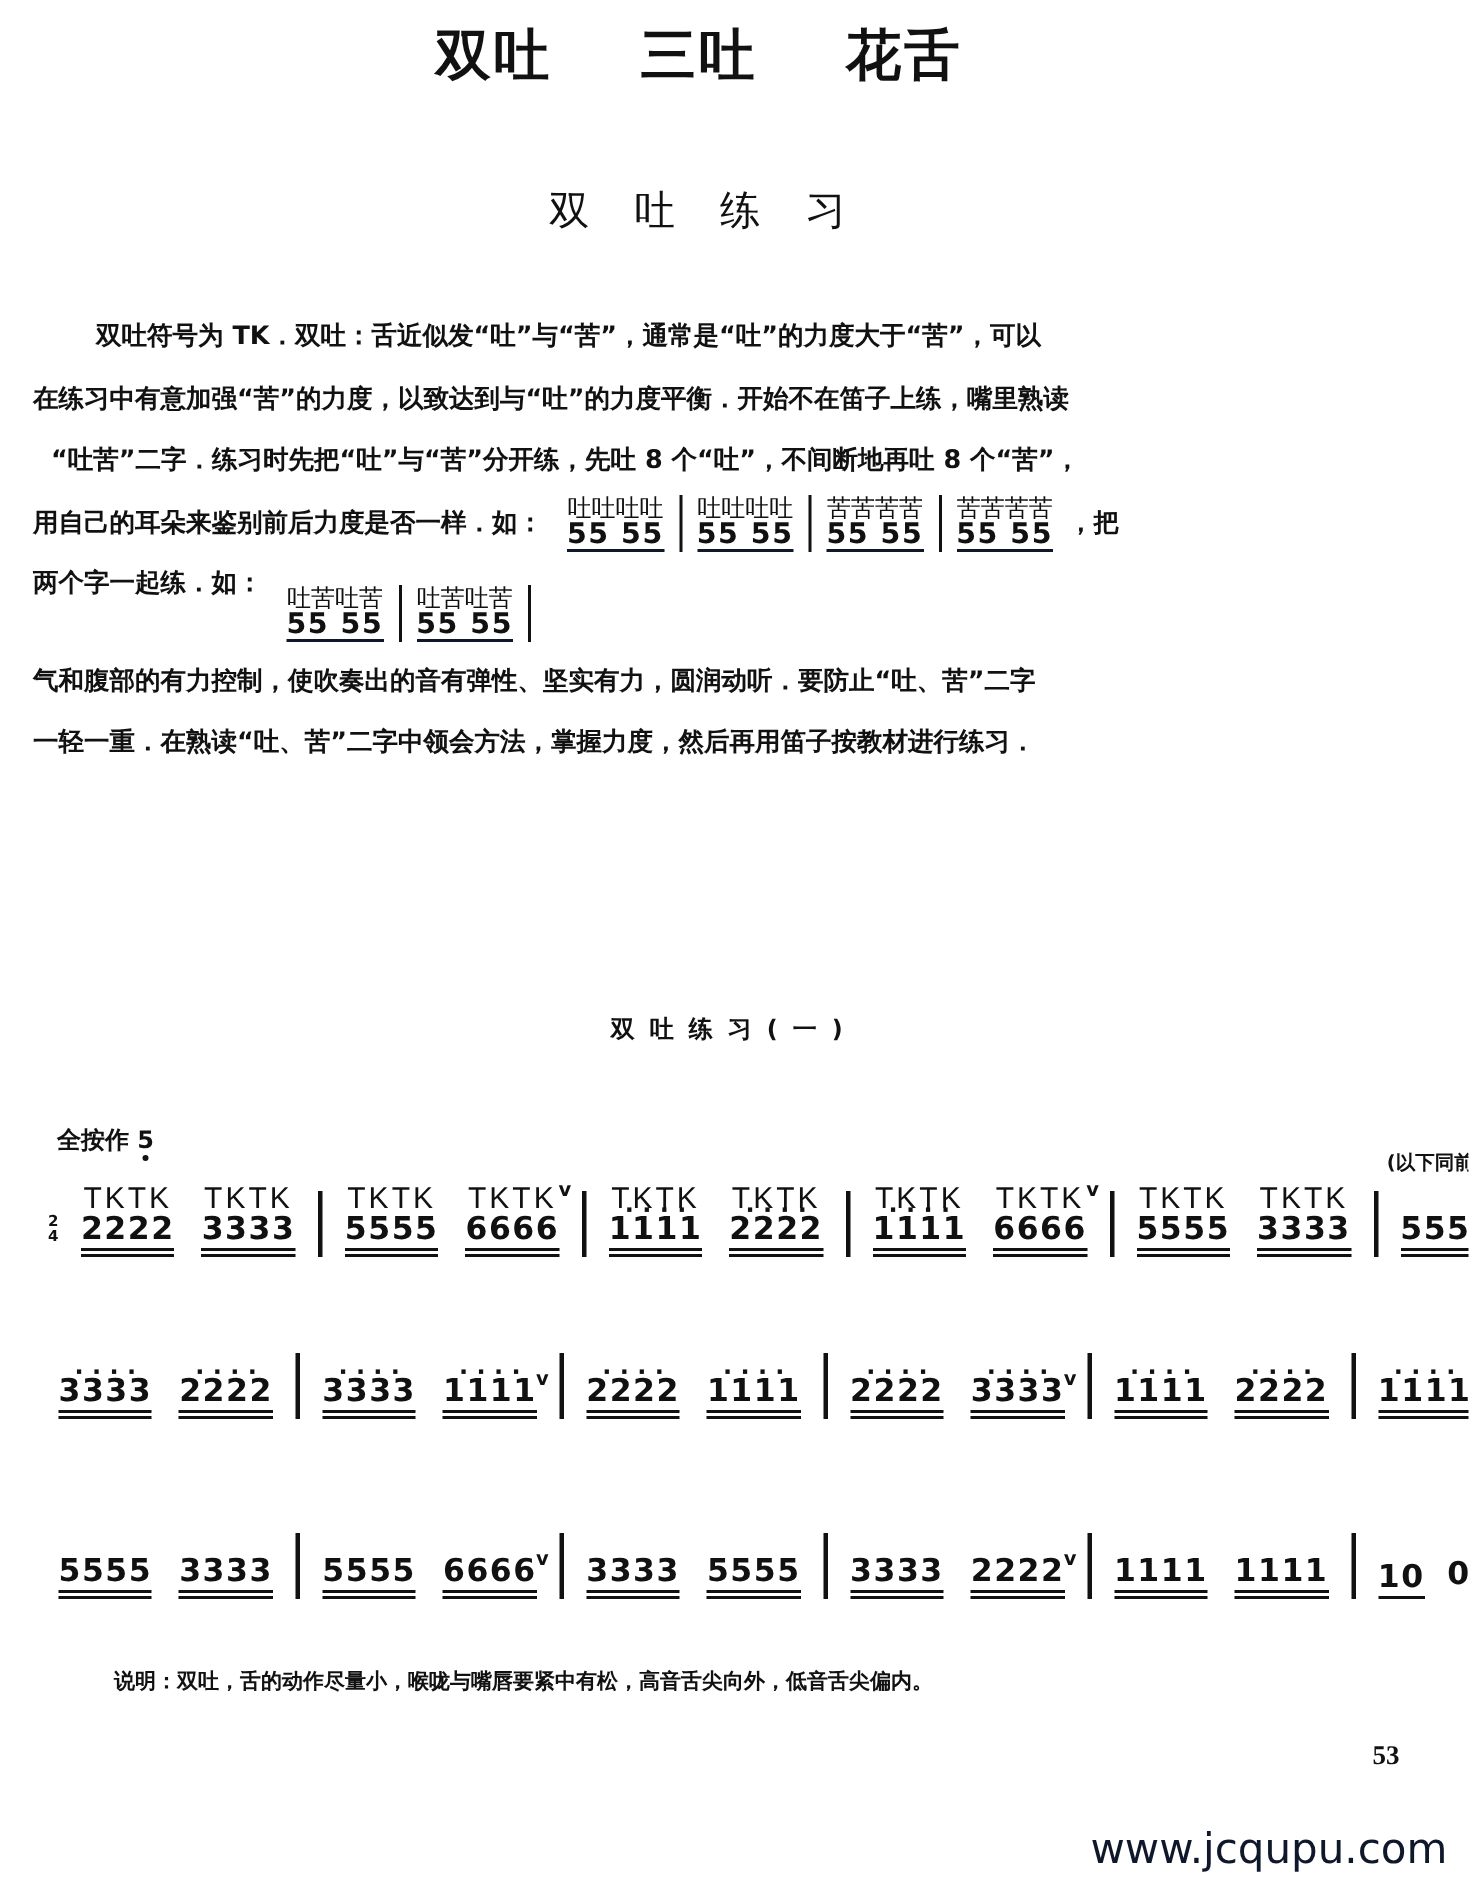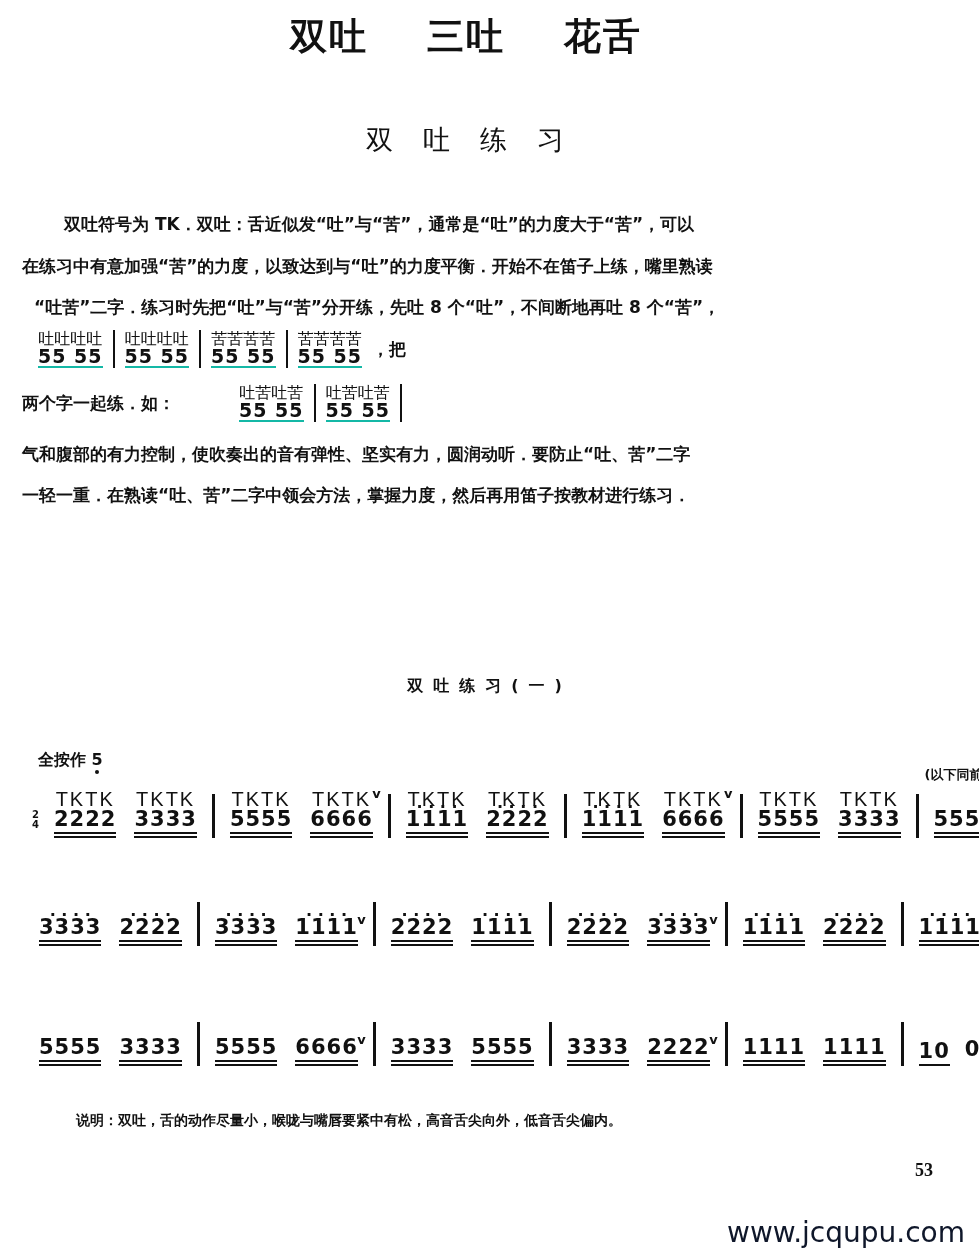--- a/index.html
+++ b/index.html
@@ -19,21 +19,21 @@
 
     .para-line {
       position: absolute; left: 22px; width: 920px;
       font-size: 17px; font-weight: bold; white-space: nowrap; line-height: 22px;
     }
     .indent { left: 64px; }
 
     .inline-notes { display: inline-flex; align-items: flex-end; vertical-align: bottom; margin-left: 6px; }
     .inote { display: inline-flex; flex-direction: column; align-items: center; padding: 0 10px; }
     .inote .syl { font-size: 16px; font-weight: normal; line-height: 14px; }
-    .inote .nums { font-size: 19px; font-weight: bold; letter-spacing: 1px; border-bottom: 2px solid #14b8a6; line-height: 20px; }
+    .inote .nums { font-size: 19px; font-weight: bold; letter-spacing: 1px; border-bottom: 2px solid #0f172a; line-height: 20px; }
     .ibar { width: 2px; height: 38px; background: #111; }
 
     .section-title {
       position: absolute; left: 0; width: 979px; top: 676px; text-align: center;
       font-size: 16px; font-weight: bold; letter-spacing: 10px;
     }
     .fingering {
       position: absolute; left: 38px; top: 750px; font-size: 16px; font-weight: bold;
     }
     .fingering .low { position: relative; }
@@ -69,20 +69,21 @@
   <span>三吐</span>
   <span>花舌</span>
 </div>
 <div class="subtitle">双吐练习</div>
 
 <div class="para-line indent" style="top:213px">双吐符号为 TK．双吐：舌近似发“吐”与“苦”，通常是“吐”的力度大于“苦”，可以</div>
 <div class="para-line" style="top:255px">在练习中有意加强“苦”的力度，以致达到与“吐”的力度平衡．开始不在笛子上练，嘴里熟读</div>
 <div class="para-line" style="top:296px; left:34px">“吐苦”二字．练习时先把“吐”与“苦”分开练，先吐 8 个“吐”，不间断地再吐 8 个“苦”，</div>
 
 <div class="para-line" style="top:324px; height:50px; display:flex; align-items:center;">
+  <span>用自己的耳朵来鉴别前后力度是否一样．如：</span>
   <span class="inline-notes">
     <span class="inote">
       <span class="syl">吐吐吐吐</span>
       <span class="nums">55 55</span>
     </span>
     <span class="ibar"></span>
     <span class="inote">
       <span class="syl">吐吐吐吐</span>
       <span class="nums">55 55</span>
     </span>
@@ -93,21 +94,21 @@
     </span>
     <span class="ibar"></span>
     <span class="inote">
       <span class="syl">苦苦苦苦</span>
       <span class="nums">55 55</span>
     </span>
   </span>
   <span>，把</span>
 </div>
 
-<div class="para-line" style="top:378px; height:50px; display:flex; align-items:center;gap:48px;">
+<div class="para-line" style="top:378px; height:50px; display:flex; ">
   <span>两个字一起练．如：</span>
   <span class="inline-notes">
     <span class="inote">
       <span class="syl">吐苦吐苦</span>
       <span class="nums">55 55</span>
     </span>
     <span class="ibar"></span>
     <span class="inote">
       <span class="syl">吐苦吐苦</span>
       <span class="nums">55 55</span>

